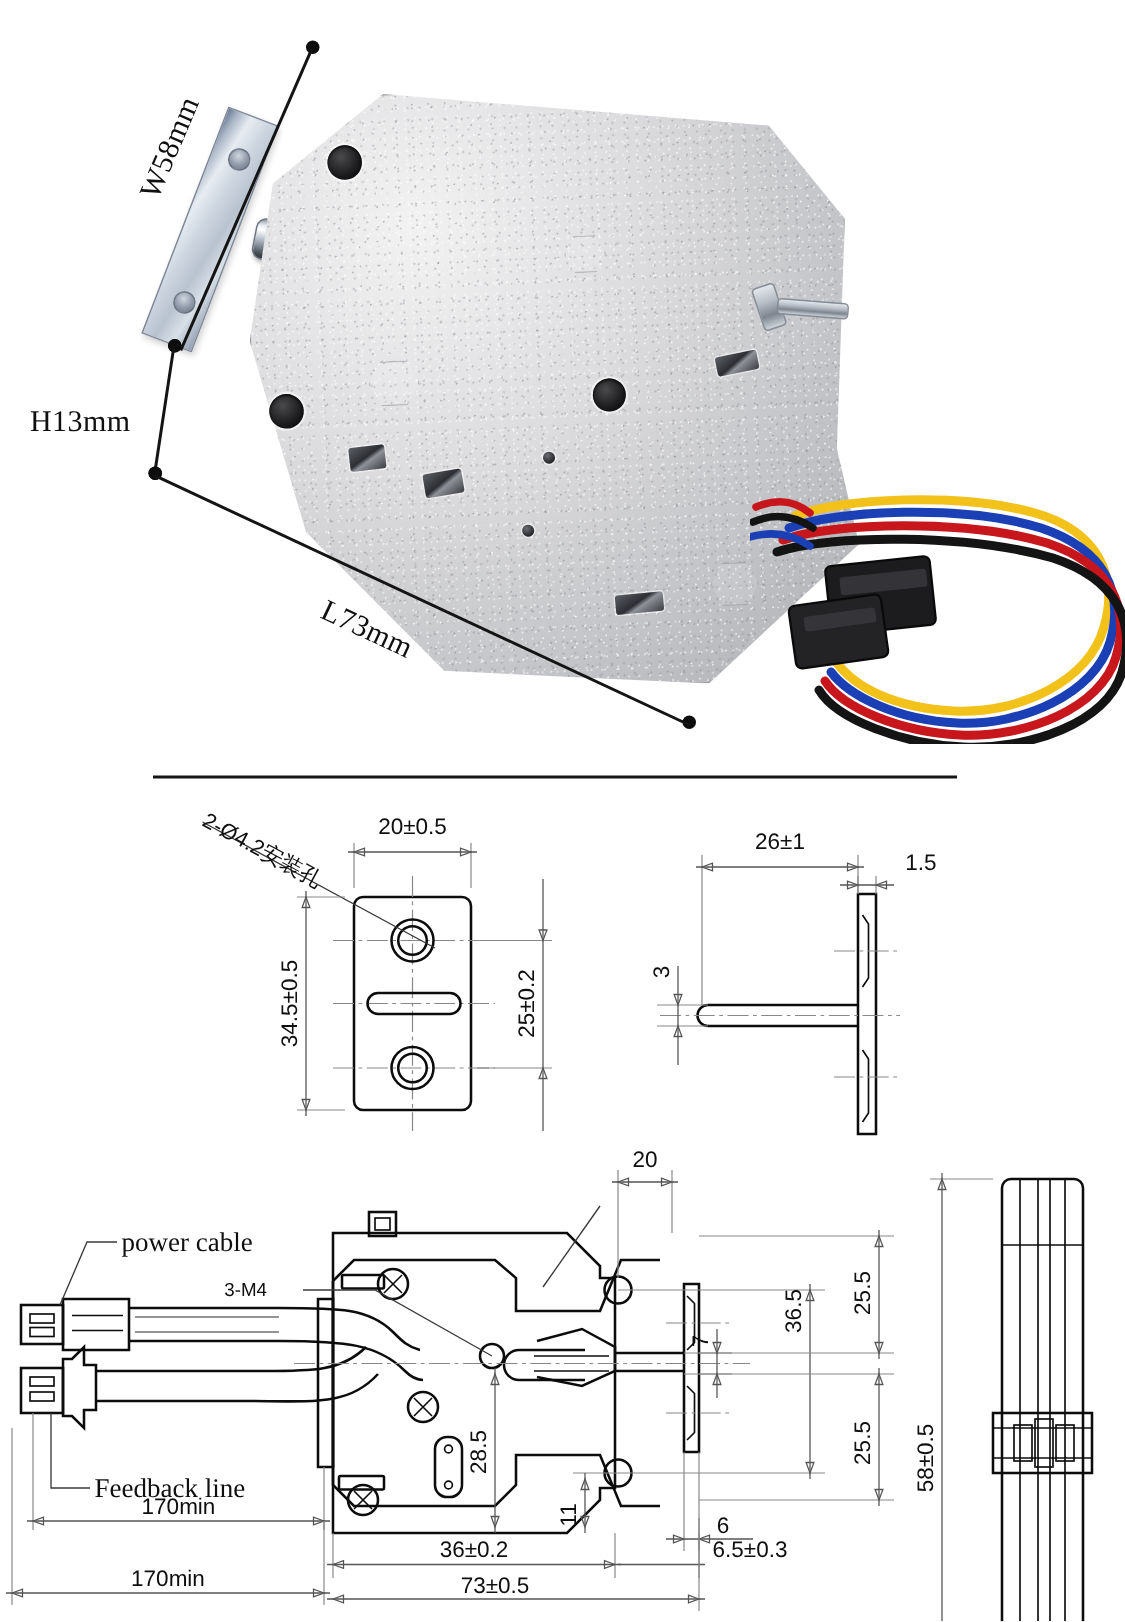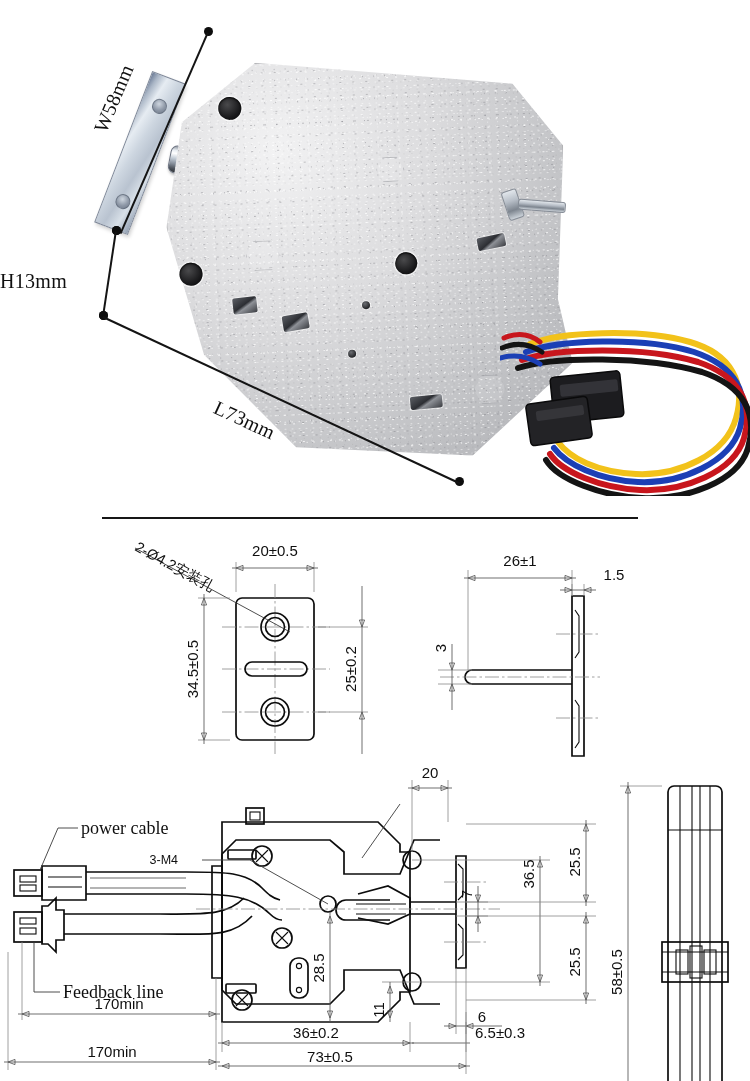--- a/index.html
+++ b/index.html
@@ -184,21 +184,21 @@
     </svg>
 
     <div class="dot" style="left:204px; top:27px;"></div>
     <div class="dot" style="left:112px; top:226px;"></div>
     <div class="dimline" style="left:208px; top:32px; width:219px; transform: rotate(113.5deg);"></div>
     <div class="dimtext" style="left:100px; top:120px; transform: rotate(-67deg); transform-origin: 0 50%;">W58mm</div>
 
     <div class="dot" style="left:112px; top:226px;"></div>
     <div class="dot" style="left:99px; top:311px;"></div>
     <div class="dimline" style="left:116px; top:231px; width:86px; transform: rotate(98.6deg);"></div>
-    <div class="dimtext" style="left:0; top:270px;">H13mm</div>
+    <div class="dimtext" style="left:20px; top:270px;">H13mm</div>
 
     <div class="dot" style="left:99px; top:311px;"></div>
     <div class="dot" style="left:455px; top:477px;"></div>
     <div class="dimline" style="left:103px; top:316px; width:394px; transform: rotate(25deg);"></div>
     <div class="dimtext" style="left:215px; top:395px; transform: rotate(25deg); transform-origin: 0 50%;">L73mm</div>
   </div>
 
   <div id="divider"></div>
 
   <svg id="tech-svg" viewBox="0 0 750 559">

